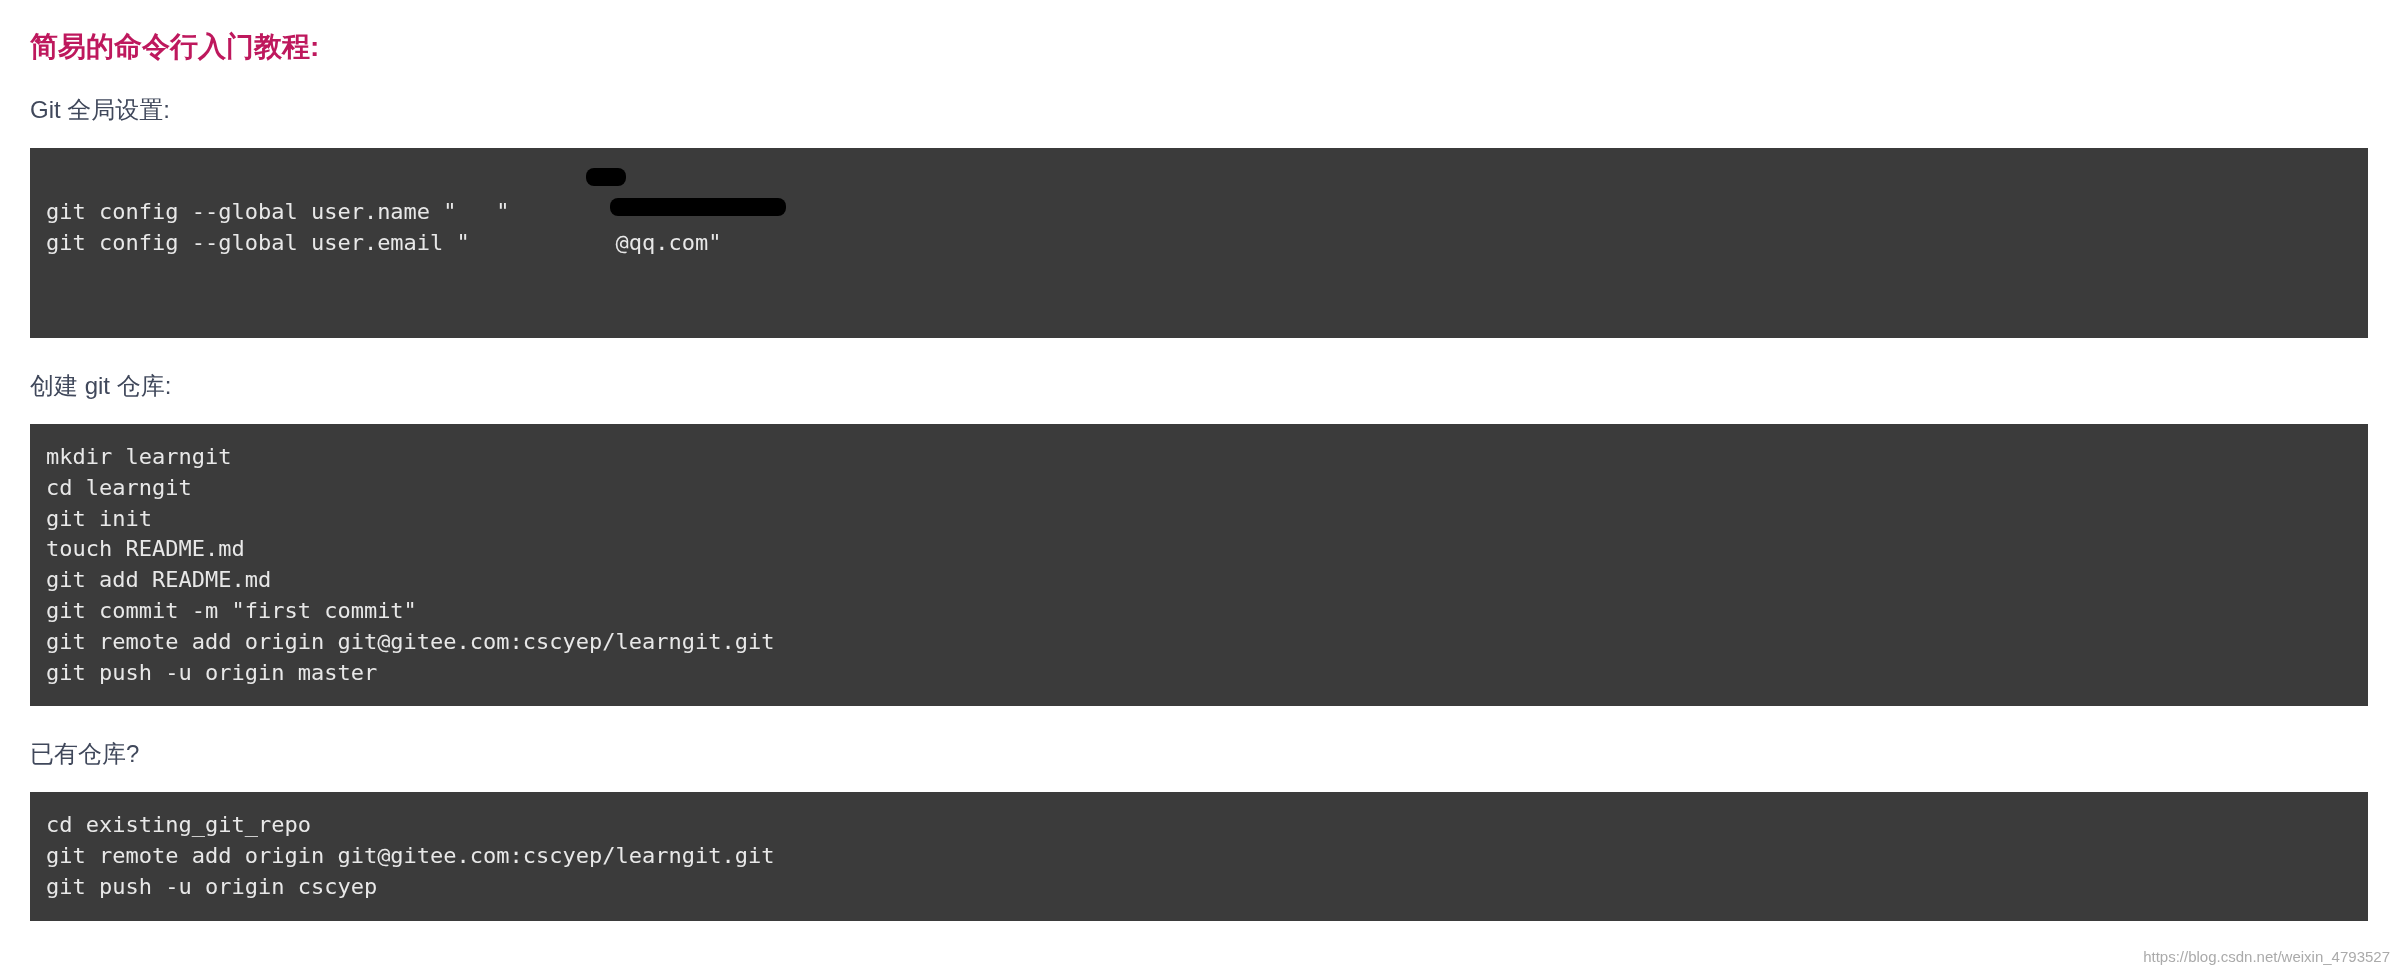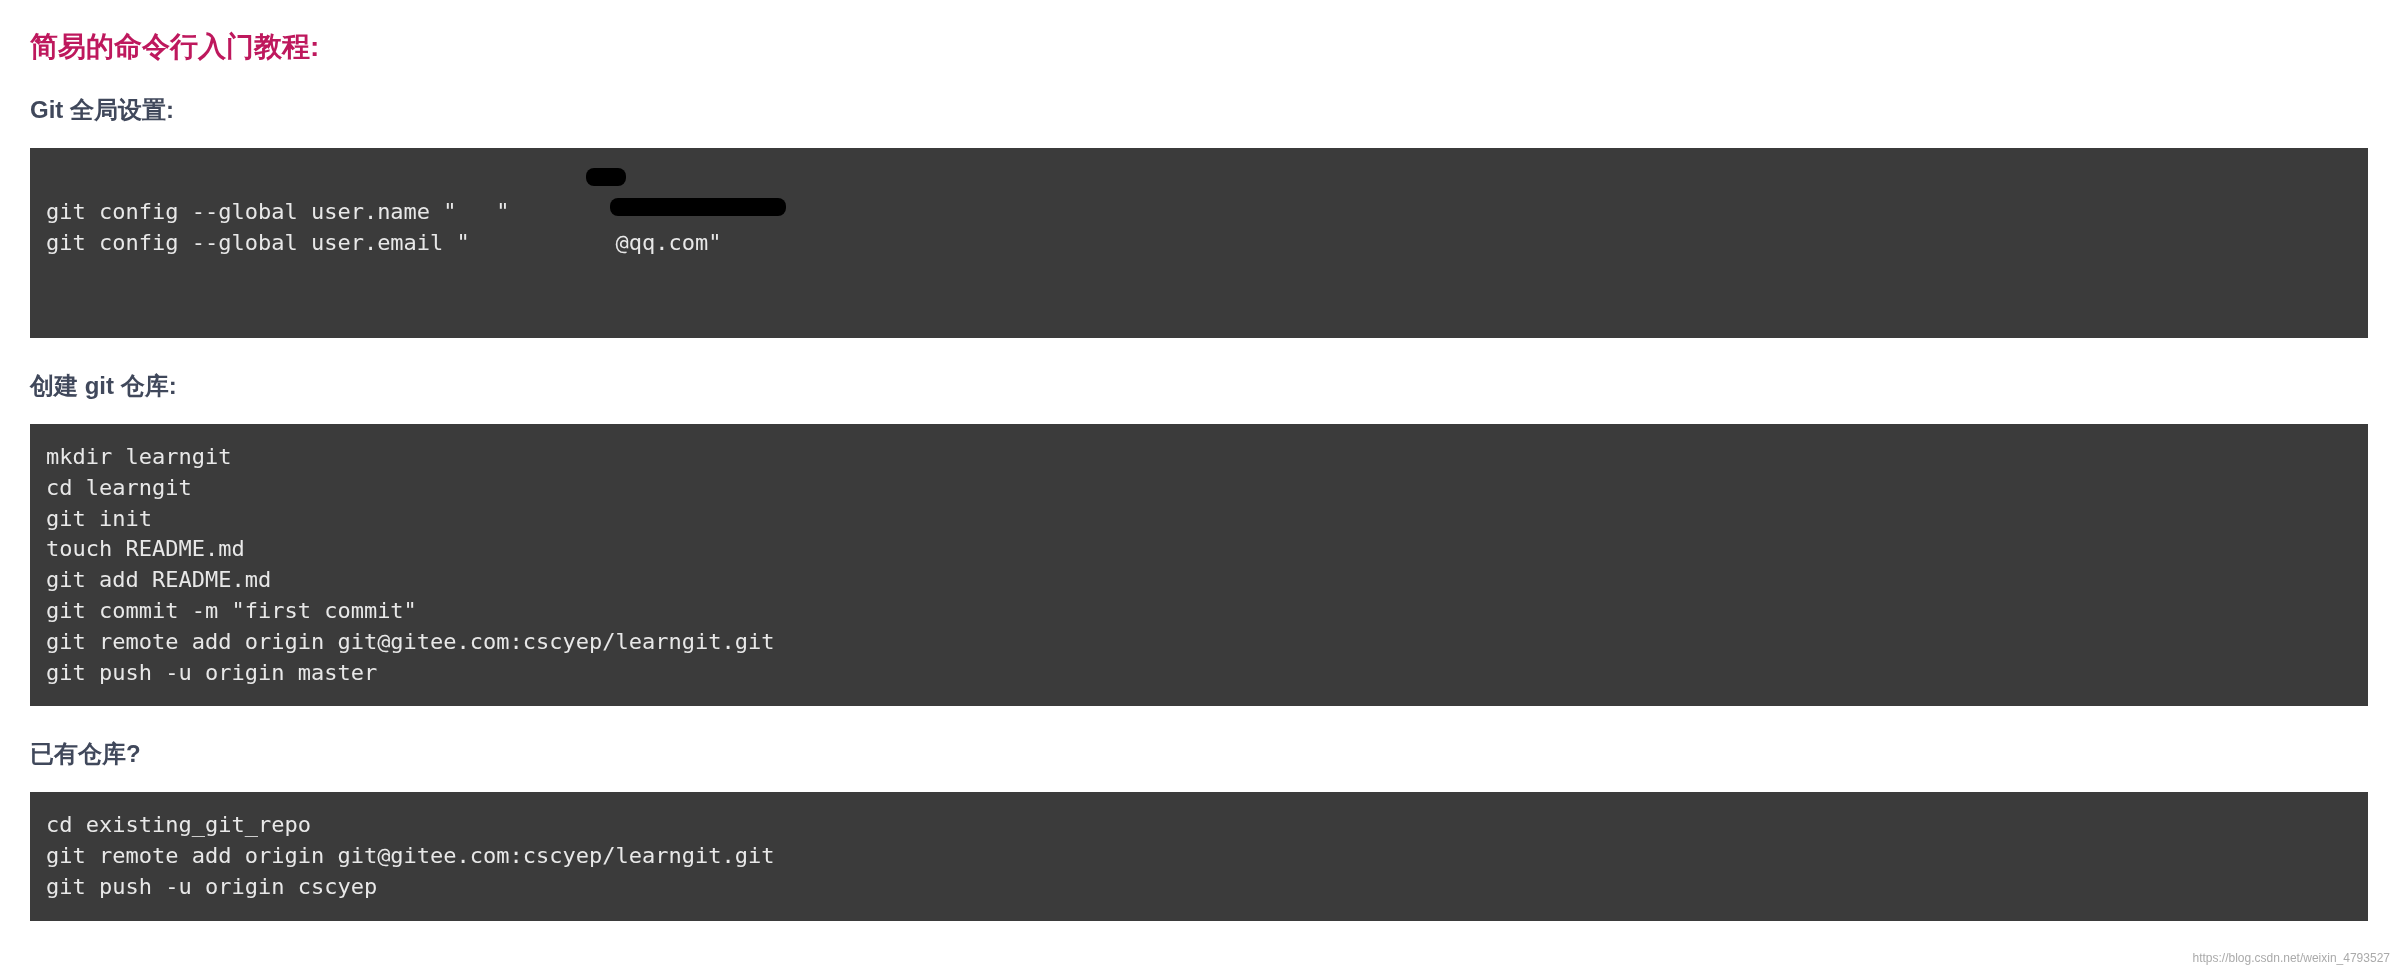--- a/index.html
+++ b/index.html
@@ -15,21 +15,21 @@
       position: relative;
     }
     .title {
       font-size: 28px;
       font-weight: 600;
       color: #be185d;
       margin-bottom: 28px;
     }
     .section-label {
       font-size: 24px;
-      font-weight: 700;
+      font-weight: 400;
       color: #40485b;
       margin-bottom: 22px;
     }
     .code-block {
       background: #3b3b3b;
       color: #e8e8e8;
       font-family: "Menlo", "Consolas", "DejaVu Sans Mono", monospace;
       font-size: 22px;
       line-height: 1.4;
       padding: 18px 16px;
@@ -53,21 +53,21 @@
     }
     .redact2 {
       top: 50px;
       left: 580px;
       width: 176px;
     }
     .watermark {
       position: absolute;
       bottom: 8px;
       right: 8px;
-      font-size: 12px;
+      font-size: 15px;
       color: #aaaaaa;
       font-family: Arial, sans-serif;
     }
   </style>
 </head>
 <body>
 
 <h2 class="title">简易的命令行入门教程:</h2>
 
 <div class="section-label">Git 全局设置:</div>

